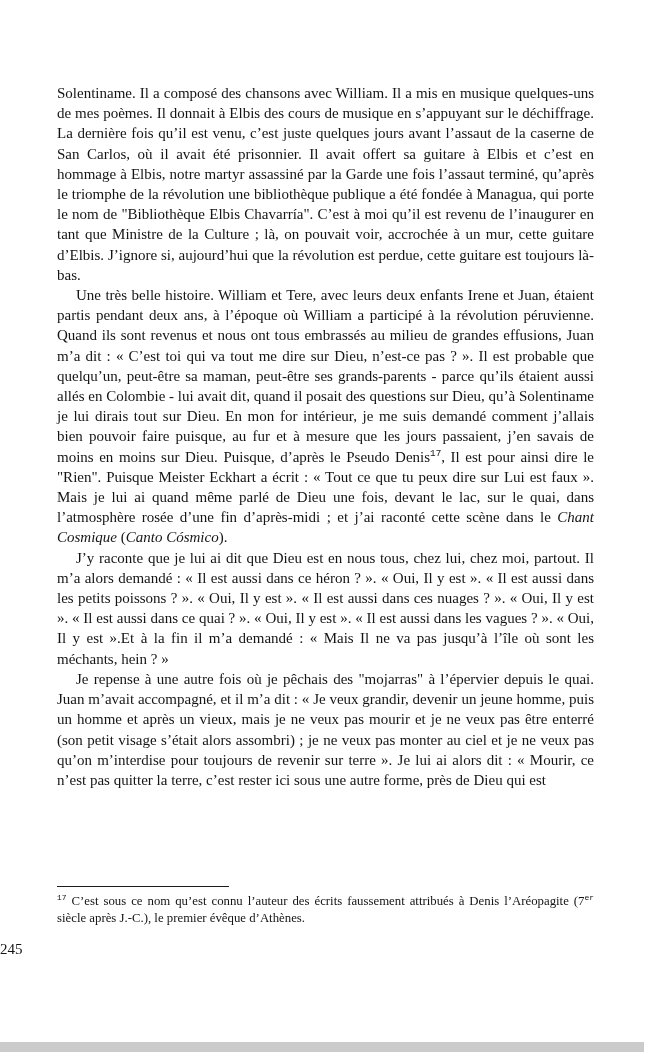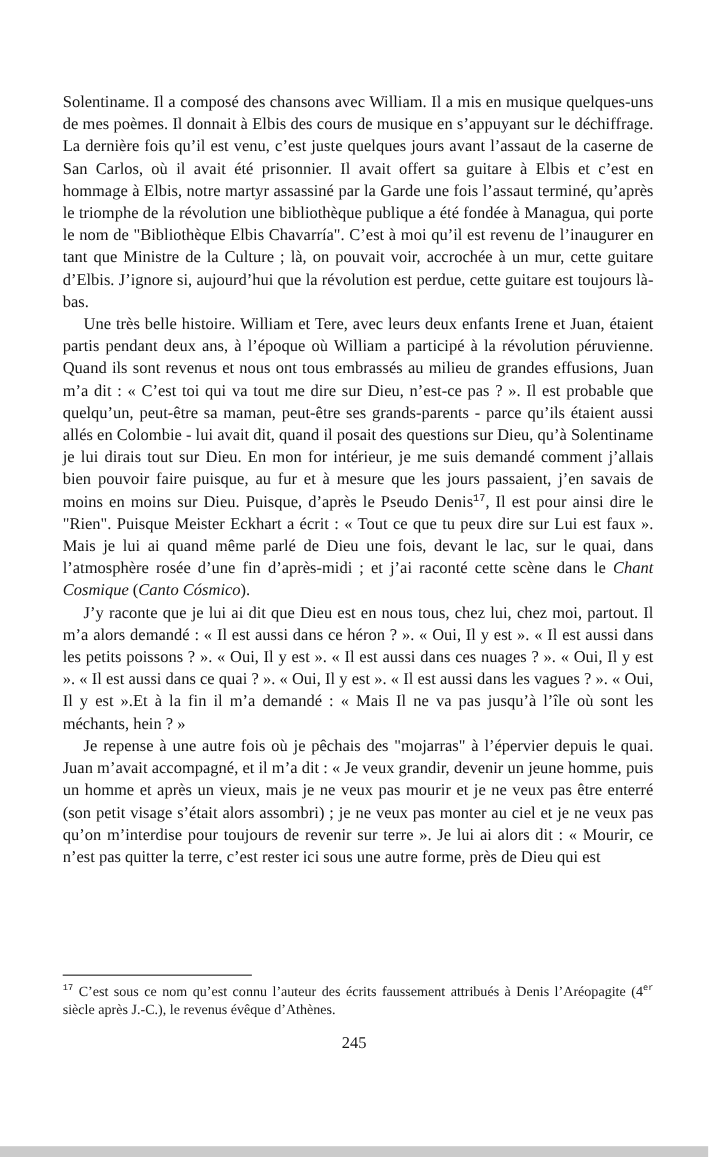--- a/index.html
+++ b/index.html
@@ -58,21 +58,21 @@
     width: 537px;
     font-size: 12.8px;
     line-height: 16.8px;
     text-align: justify;
   }
   .page-number {
     position: absolute;
     left: 0;
     top: 941px;
     width: 100%;
-    text-align: center;
+    text-align: left;
     font-size: 15px;
   }
   .scan-edge-bottom {
     position: absolute;
     left: 0;
     bottom: 0;
     width: 100%;
     height: 10px;
     background: #cbcbcb;
   }
@@ -81,16 +81,16 @@
 <body>
 
 <div class="page">
   <div class="text-block">
       <p class="para"><span>Solentiname. Il a composé des chansons avec William. Il a mis en musique quelques-uns de mes poèmes. Il donnait à Elbis des cours de musique en s’appuyant sur le déchiffrage. La dernière fois qu’il est venu, c’est juste quelques jours avant l’assaut de la caserne de San Carlos, où il avait été prisonnier. Il avait offert sa guitare à Elbis et c’est en hommage à Elbis, notre martyr assassiné par la Garde une fois l’assaut terminé, qu’après le triomphe de la révolution une bibliothèque publique a été fondée à Managua, qui porte le nom de "Bibliothèque Elbis Chavarría". C’est à moi qu’il est revenu de l’inaugurer en tant que Ministre de la Culture ; là, on pouvait voir, accrochée à un mur, cette guitare d’Elbis. J’ignore si, aujourd’hui que la révolution est perdue, cette guitare est toujours là-bas.</span></p>
       <p class="para indent"><span>Une très belle histoire. William et Tere, avec leurs deux enfants Irene et Juan, étaient partis pendant deux ans, à l’époque où William a participé à la révolution péruvienne. Quand ils sont revenus et nous ont tous embrassés au milieu de grandes effusions, Juan m’a dit : « C’est toi qui va tout me dire sur Dieu, n’est-ce pas ? ». Il est probable que quelqu’un, peut-être sa maman, peut-être ses grands-parents - parce qu’ils étaient aussi allés en Colombie - lui avait dit, quand il posait des questions sur Dieu, qu’à Solentiname je lui dirais tout sur Dieu. En mon for intérieur, je me suis demandé comment j’allais bien pouvoir faire puisque, au fur et à mesure que les jours passaient, j’en savais de moins en moins sur Dieu. Puisque, d’après le Pseudo Denis</span><sup>17</sup><span>, Il est pour ainsi dire le "Rien". Puisque Meister Eckhart a écrit : « Tout ce que tu peux dire sur Lui est faux ». Mais je lui ai quand même parlé de Dieu une fois, devant le lac, sur le quai, dans l’atmosphère rosée d’une fin d’après-midi ; et j’ai raconté cette scène dans le </span><span class="italic">Chant Cosmique</span><span> (</span><span class="italic">Canto Cósmico</span><span>).</span></p>
       <p class="para indent"><span>J’y raconte que je lui ai dit que Dieu est en nous tous, chez lui, chez moi, partout. Il m’a alors demandé : « Il est aussi dans ce héron ? ». « Oui, Il y est ». « Il est aussi dans les petits poissons ? ». « Oui, Il y est ». « Il est aussi dans ces nuages ? ». « Oui, Il y est ». « Il est aussi dans ce quai ? ». « Oui, Il y est ». « Il est aussi dans les vagues ? ». « Oui, Il y est ».Et à la fin il m’a demandé : « Mais Il ne va pas jusqu’à l’île où sont les méchants, hein ? »</span></p>
       <p class="para indent"><span>Je repense à une autre fois où je pêchais des "mojarras" à l’épervier depuis le quai. Juan m’avait accompagné, et il m’a dit : « Je veux grandir, devenir un jeune homme, puis un homme et après un vieux, mais je ne veux pas mourir et je ne veux pas être enterré (son petit visage s’était alors assombri) ; je ne veux pas monter au ciel et je ne veux pas qu’on m’interdise pour toujours de revenir sur terre ». Je lui ai alors dit : « Mourir, ce n’est pas quitter la terre, c’est rester ici sous une autre forme, près de Dieu qui est</span></p>
     </div>
   <hr class="footnote-rule">
-  <div class="footnote"><sup>17</sup><span> C’est sous ce nom qu’est connu l’auteur des écrits faussement attribués à Denis l’Aréopagite (4</span><sup>er</sup><span> siècle après J.-C.), le revenus évêque d’Athènes.</span></div>
+  <div class="footnote"><sup>17</sup><span> C’est sous ce nom qu’est connu l’auteur des écrits faussement attribués à Denis l’Aréopagite (7</span><sup>er</sup><span> siècle après J.-C.), le premier évêque d’Athènes.</span></div>
   <div class="page-number">245</div>
   <div class="scan-edge-bottom"></div>
 </div>
 
 </body></html>

